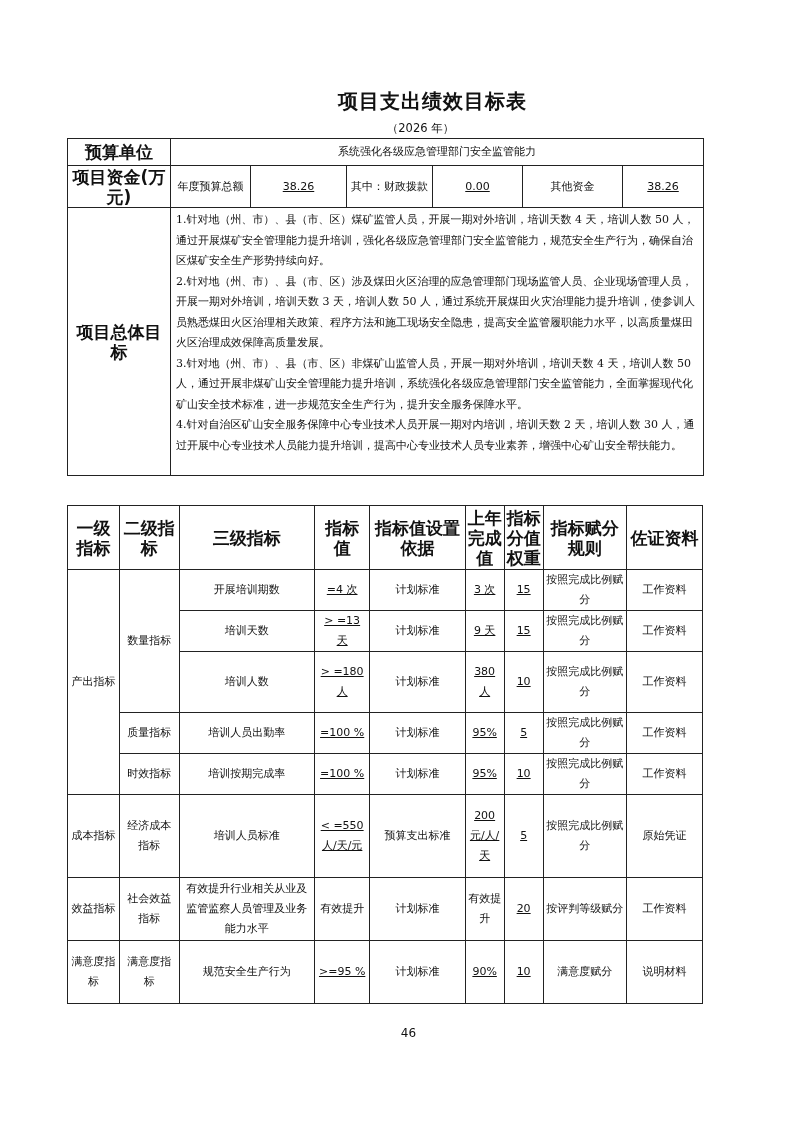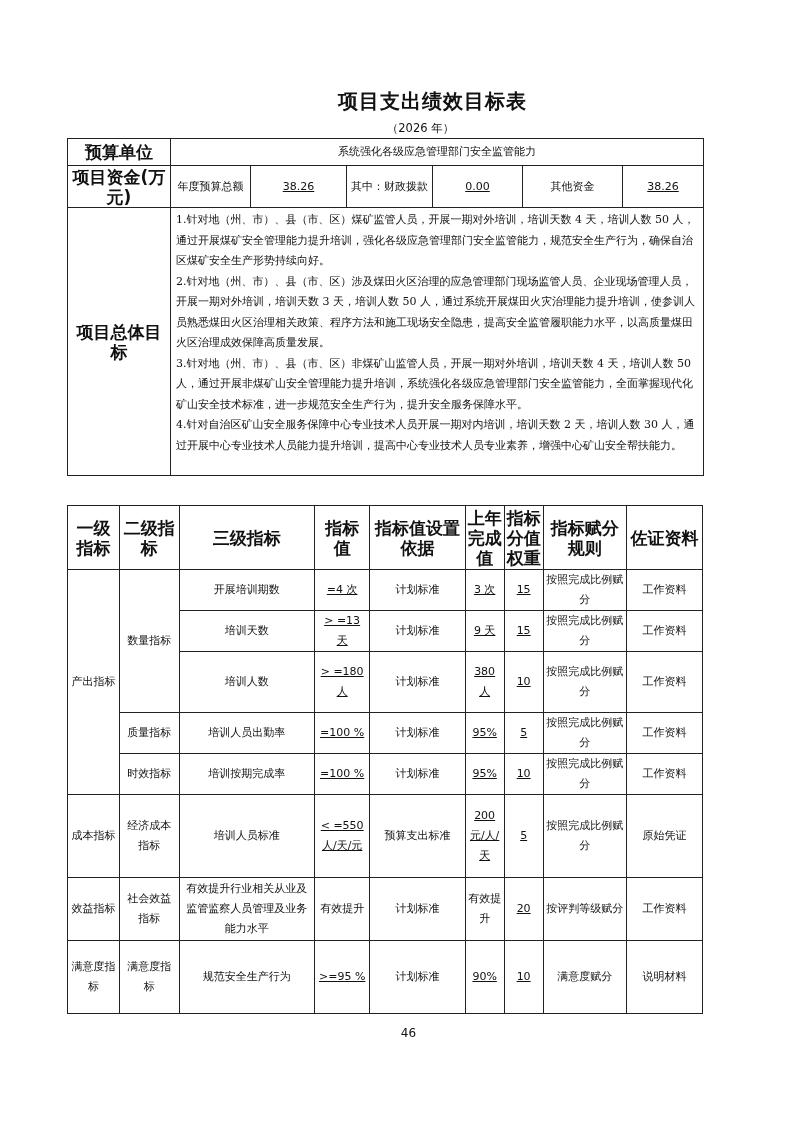--- a/index.html
+++ b/index.html
@@ -146,21 +146,21 @@
     <td>效益指标</td>
     <td>社会效益指标</td>
     <td>有效提升行业相关从业及监管监察人员管理及业务能力水平</td>
     <td>有效提升</td>
     <td>计划标准</td>
     <td>有效提升</td>
     <td class="num">20</td>
     <td>按评判等级赋分</td>
     <td>工作资料</td>
   </tr>
-  <tr style="height:73px">
+  <tr style="height:63px">
     <td>满意度指标</td>
     <td>满意度指标</td>
     <td>规范安全生产行为</td>
     <td class="num">&gt;=95 %</td>
     <td>计划标准</td>
     <td class="num">90%</td>
     <td class="num">10</td>
     <td>满意度赋分</td>
     <td>说明材料</td>
   </tr>

